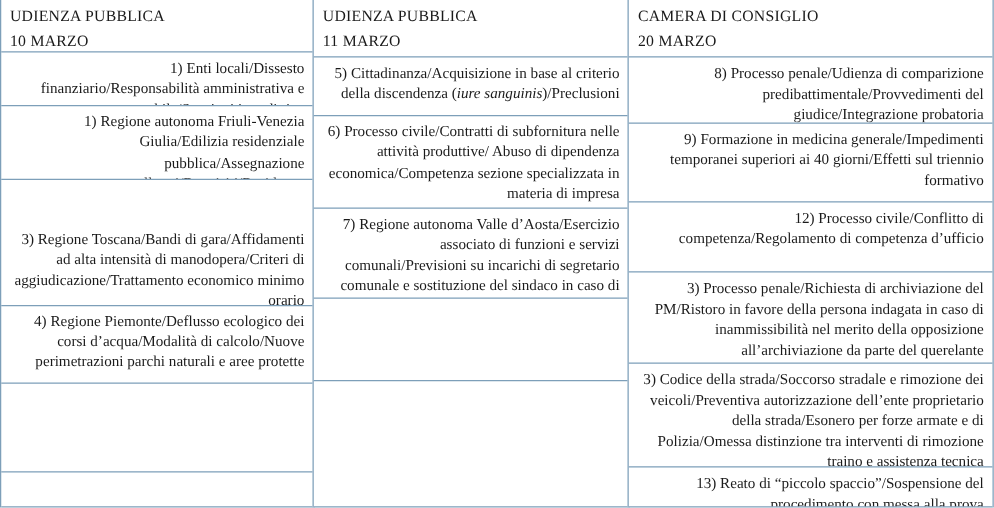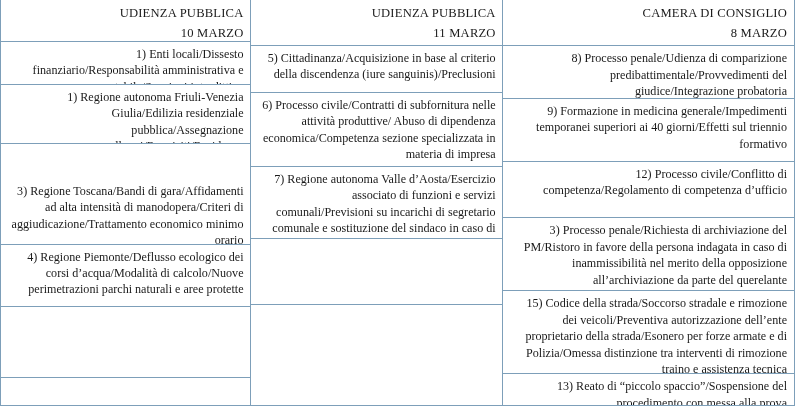--- a/index.html
+++ b/index.html
@@ -51,41 +51,41 @@
     line-height: 16.4px;
     overflow: hidden;
   }
 
   .cell:last-child {
     border-bottom: 1.3px solid #7d9fb9;
   }
 
   .header-cell {
     border-bottom: 1.3px solid #7d9fb9;
-    text-align: right;
+    text-align: left;
     padding-top: 3px;
     font-size: 12.6px;
     line-height: 20px;
     letter-spacing: 0.2px;
   }
 
   .header-line {
     display: block;
     white-space: nowrap;
   }
 
   .cell-text {
     display: block;
     text-align: right;
     hyphens: none;
   }
 
   .cell.empty { }
 
-  .ital { }
+  .ital { font-style: italic; }
 </style>
 </head>
 <body>
 
 <div class="table-wrap">
   <div class="columns" id="columns-root">
       <div class="col col-0">
         <div class="cell header-cell">
           <span class="header-line">UDIENZA PUBBLICA</span>
           <span class="header-line">10 MARZO</span>
@@ -126,35 +126,35 @@
         <div class="cell empty" style="height: 67px;">
           <span class="cell-text"></span>
         </div>
         <div class="cell empty" style="height: 104px;">
           <span class="cell-text"></span>
         </div>
       </div>
       <div class="col col-2">
         <div class="cell header-cell">
           <span class="header-line">CAMERA DI CONSIGLIO</span>
-          <span class="header-line">8 MARZO</span>
+          <span class="header-line">20 MARZO</span>
         </div>
         <div class="cell" style="height: 53px;">
           <span class="cell-text">8) Processo penale/Udienza di comparizione predibattimentale/Provvedimenti del giudice/Integrazione probatoria</span>
         </div>
         <div class="cell" style="height: 64px;">
           <span class="cell-text">9) Formazione in medicina generale/Impedimenti temporanei superiori ai 40 giorni/Effetti sul triennio formativo</span>
         </div>
         <div class="cell" style="height: 57px;">
           <span class="cell-text">12) Processo civile/Conflitto di competenza/Regolamento di competenza d’ufficio</span>
         </div>
         <div class="cell" style="height: 74px;">
           <span class="cell-text">3) Processo penale/Richiesta di archiviazione del PM/Ristoro in favore della persona indagata in caso di inammissibilità nel merito della opposizione all’archiviazione da parte del querelante</span>
         </div>
         <div class="cell" style="height: 84px;">
-          <span class="cell-text">15) Codice della strada/Soccorso stradale e rimozione dei veicoli/Preventiva autorizzazione dell’ente proprietario della strada/Esonero per forze armate e di Polizia/Omessa distinzione tra interventi di rimozione traino e assistenza tecnica</span>
+          <span class="cell-text">3) Codice della strada/Soccorso stradale e rimozione dei veicoli/Preventiva autorizzazione dell’ente proprietario della strada/Esonero per forze armate e di Polizia/Omessa distinzione tra interventi di rimozione traino e assistenza tecnica</span>
         </div>
         <div class="cell" style="height: 32px;">
           <span class="cell-text">13) Reato di “piccolo spaccio”/Sospensione del procedimento con messa alla prova</span>
         </div>
       </div>
     </div>
 </div>
 
 </body></html>

